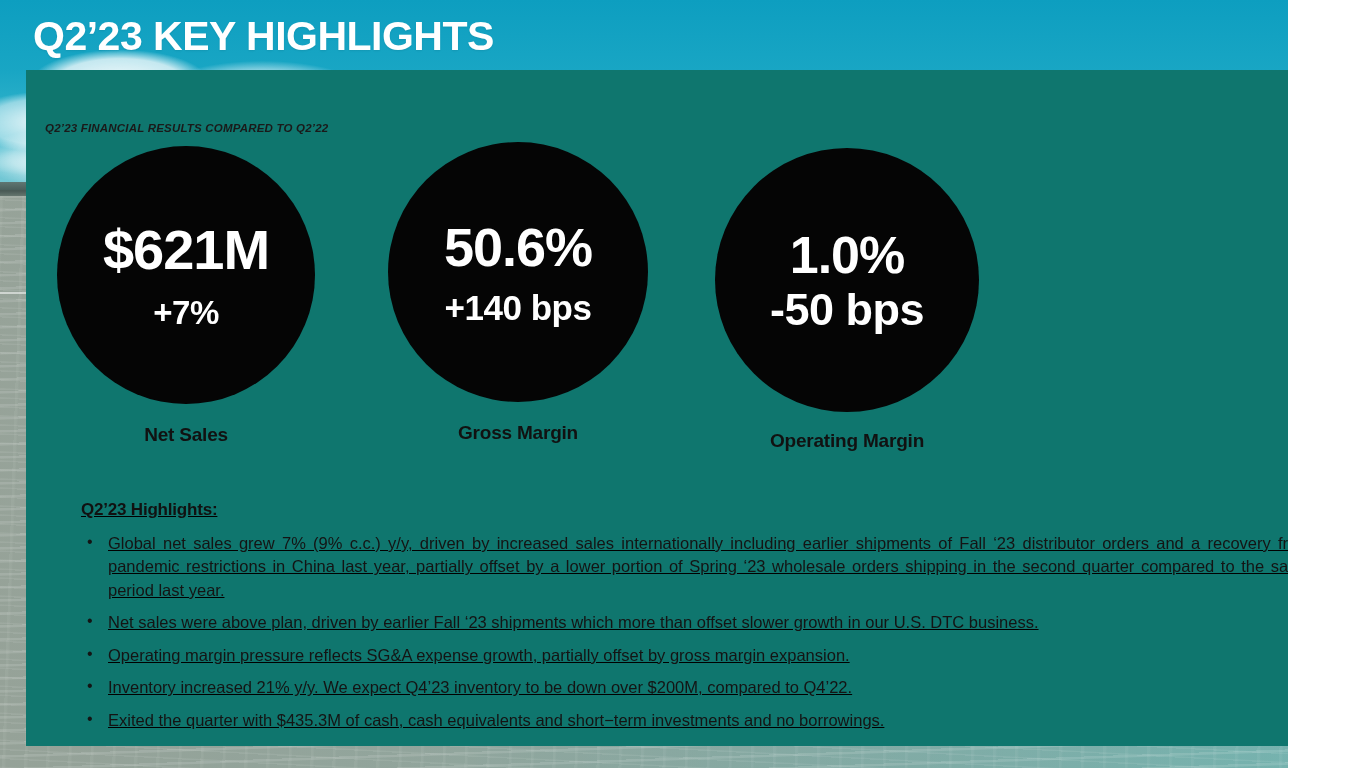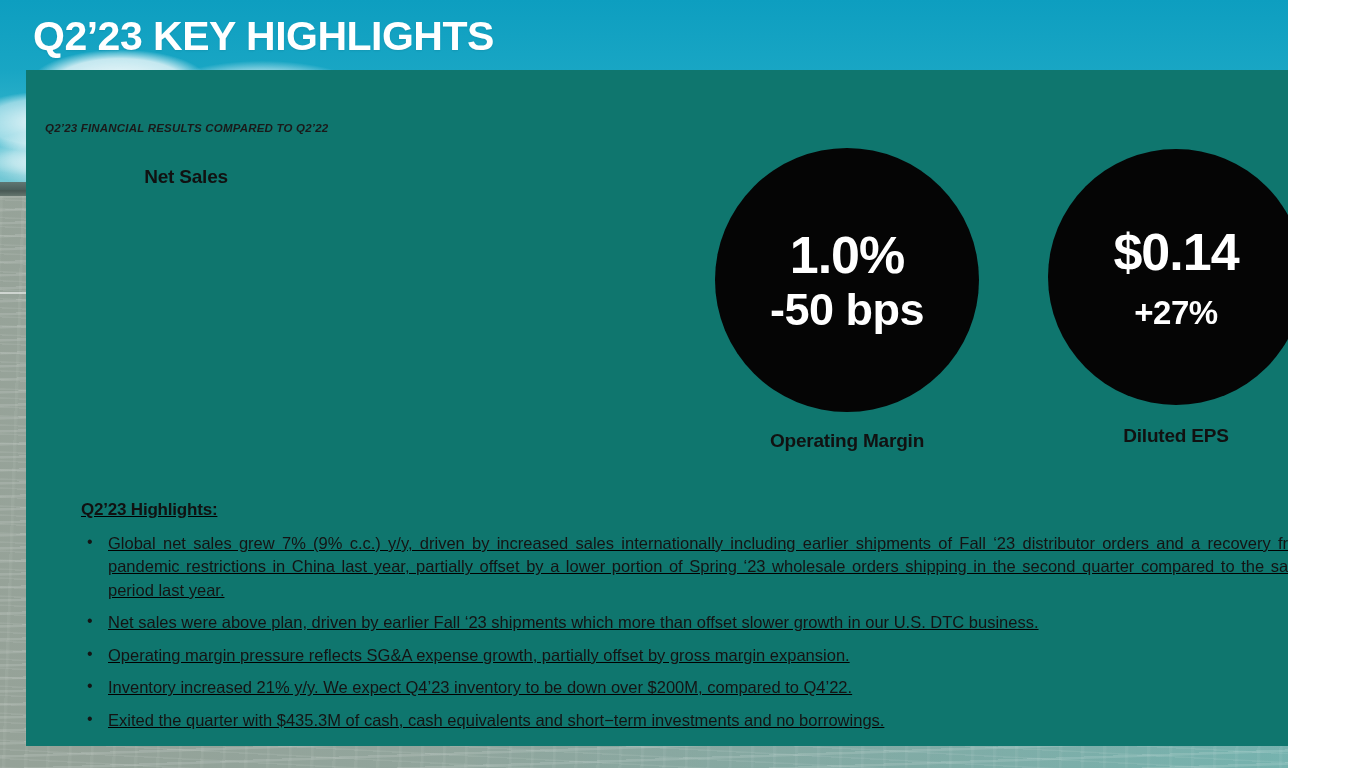--- a/index.html
+++ b/index.html
@@ -218,39 +218,43 @@
 
   <div class="slide-title">Q2’23 KEY HIGHLIGHTS</div>
 
   <div class="card">
 
     <div class="kicker">Q2’23 FINANCIAL RESULTS COMPARED TO Q2’22</div>
 
     <div class="kpi-row">
 
       <div class="kpi kpi-1">
+        <div class="kpi-circle">
+          <div class="kpi-value">$621M</div>
+          <div class="kpi-delta">+7%</div>
+        </div>
         <div class="kpi-label">Net Sales</div>
       </div>
 
+      <div class="kpi kpi-2">
+        <div class="kpi-circle">
+          <div class="kpi-value">50.6%</div>
+          <div class="kpi-delta">+140 bps</div>
+        </div>
+        <div class="kpi-label">Gross Margin</div>
+      </div>
 
       <div class="kpi kpi-3">
         <div class="kpi-circle">
           <div class="kpi-value">1.0%</div>
           <div class="kpi-delta">-50 bps</div>
         </div>
         <div class="kpi-label">Operating Margin</div>
       </div>
 
-      <div class="kpi kpi-4">
-        <div class="kpi-circle">
-          <div class="kpi-value">$0.14</div>
-          <div class="kpi-delta">+27%</div>
-        </div>
-        <div class="kpi-label">Diluted EPS</div>
-      </div>
 
     </div>
 
     <div class="highlights">
       <div class="highlights-heading">Q2’23 Highlights:</div>
       <ul class="bullets">
         <li>Global net sales grew 7% (9% c.c.) y/y, driven by increased sales internationally including earlier shipments of Fall ‘23 distributor orders and a recovery from pandemic restrictions in China last year, partially offset by a lower portion of Spring ‘23 wholesale orders shipping in the second quarter compared to the same period last year.</li>
         <li>Net sales were above plan, driven by earlier Fall ‘23 shipments which more than offset slower growth in our U.S. DTC business.</li>
         <li>Operating margin pressure reflects SG&amp;A expense growth, partially offset by gross margin expansion.</li>
         <li>Inventory increased 21% y/y. We expect Q4’23 inventory to be down over $200M, compared to Q4’22.</li>

